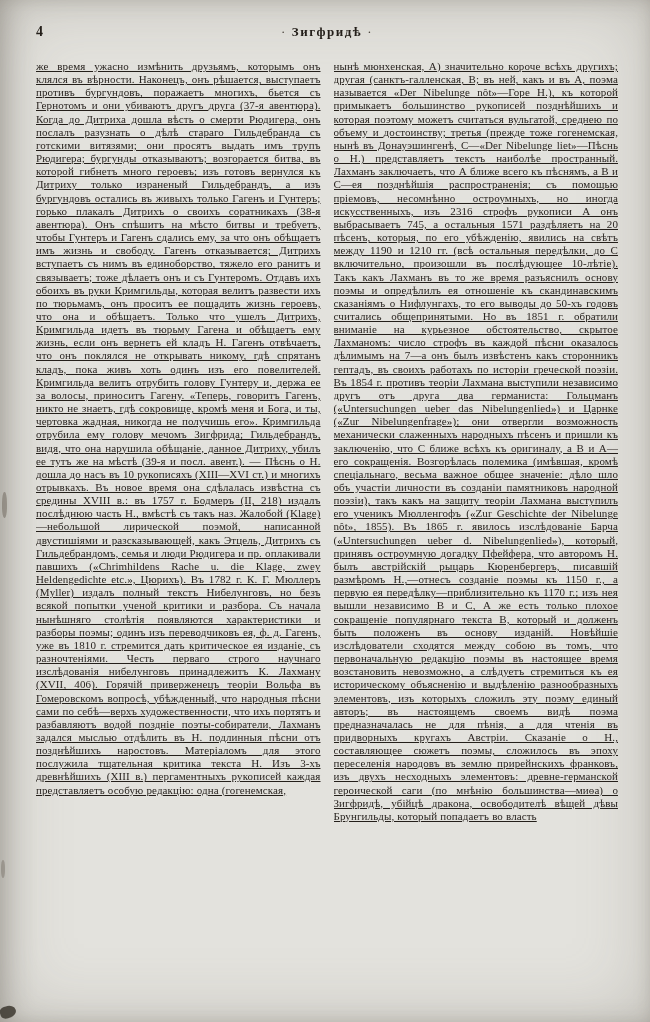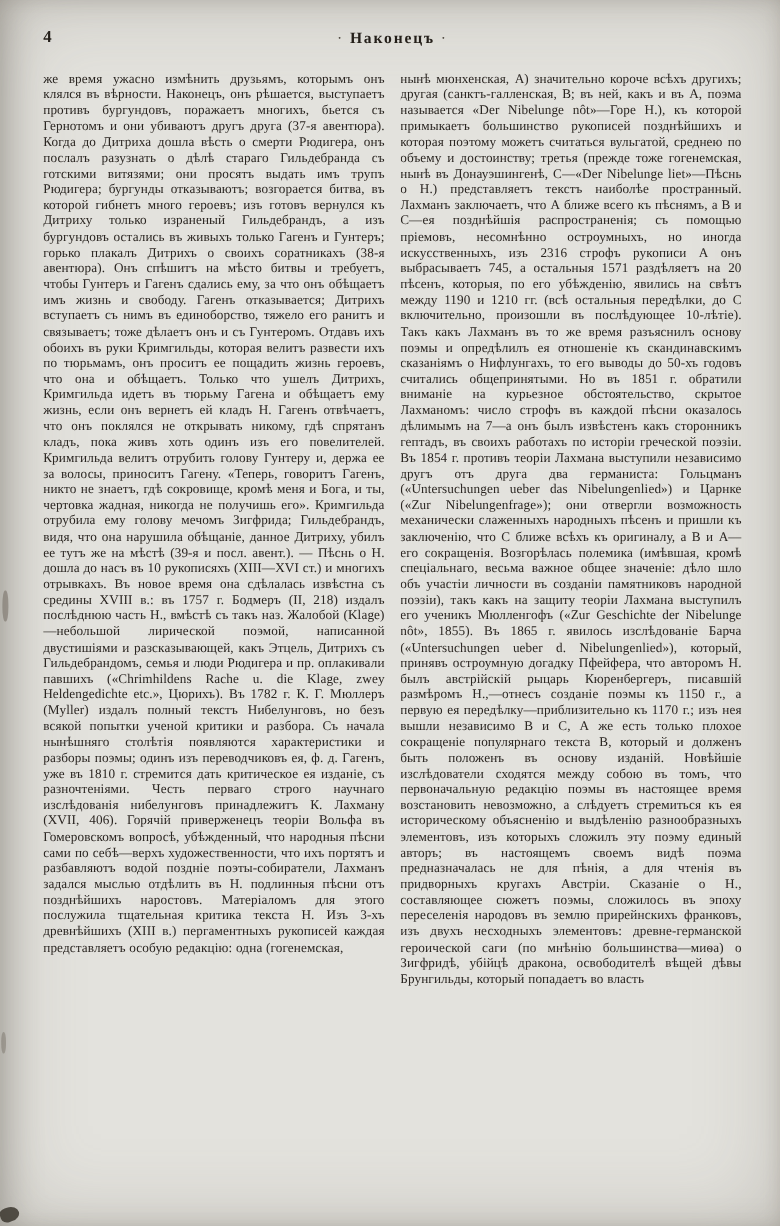--- a/index.html
+++ b/index.html
@@ -57,20 +57,21 @@
     padding: 0 5px;
   }
   .columns {
     position: absolute;
     top: 60px;
     left: 36px;
     right: 32px;
     bottom: 12px;
     display: flex;
     gap: 13px;
+    text-decoration: underline;
   }
   .col {
     width: 50%;
     height: 100%;
     overflow: hidden;
     text-align: justify;
     font-size: 11px;
     line-height: 13.15px;
     letter-spacing: 0.1px;
     color: #2a2521;
@@ -109,21 +110,21 @@
     opacity: 0.4;
   }
 </style>
 </head>
 <body>
 
 <div class="page">
 
   <div class="running-header">
     <span class="page-number">4</span>
-    <span class="running-title">Наконецъ</span>
+    <span class="running-title">Зигфридѣ</span>
   </div>
 
   <div class="columns">
     <div class="col">же время ужасно измѣнить друзьямъ, которымъ онъ клялся въ вѣрности. Наконецъ, онъ рѣшается, выступаетъ противъ бургундовъ, поражаетъ многихъ, бьется съ Гернотомъ и они убиваютъ другъ друга (37-я авентюра). Когда до Дитриха дошла вѣсть о смерти Рюдигера, онъ послалъ разузнать о дѣлѣ стараго Гильдебранда съ готскими витязями; они просятъ выдать имъ трупъ Рюдигера; бургунды отказываютъ; возгорается битва, въ которой гибнетъ много героевъ; изъ готовъ вернулся къ Дитриху только израненый Гильдебрандъ, а изъ бургундовъ остались въ живыхъ только Гагенъ и Гунтеръ; горько плакалъ Дитрихъ о своихъ соратникахъ (38-я авентюра). Онъ спѣшитъ на мѣсто битвы и требуетъ, чтобы Гунтеръ и Гагенъ сдались ему, за что онъ обѣщаетъ имъ жизнь и свободу. Гагенъ отказывается; Дитрихъ вступаетъ съ нимъ въ единоборство, тяжело его ранитъ и связываетъ; тоже дѣлаетъ онъ и съ Гунтеромъ. Отдавъ ихъ обоихъ въ руки Кримгильды, которая велитъ развести ихъ по тюрьмамъ, онъ проситъ ее пощадить жизнь героевъ, что она и обѣщаетъ. Только что ушелъ Дитрихъ, Кримгильда идетъ въ тюрьму Гагена и обѣщаетъ ему жизнь, если онъ вернетъ ей кладъ Н. Гагенъ отвѣчаетъ, что онъ поклялся не открывать никому, гдѣ спрятанъ кладъ, пока живъ хоть одинъ изъ его повелителей. Кримгильда велитъ отрубить голову Гунтеру и, держа ее за волосы, приноситъ Гагену. «Теперь, говоритъ Гагенъ, никто не знаетъ, гдѣ сокровище, кромѣ меня и Бога, и ты, чертовка жадная, никогда не получишь его». Кримгильда отрубила ему голову мечомъ Зигфрида; Гильдебрандъ, видя, что она нарушила обѣщаніе, данное Дитриху, убилъ ее тутъ же на мѣстѣ (39-я и посл. авент.). — Пѣснь о Н. дошла до насъ въ 10 рукописяхъ (XIII—XVI ст.) и многихъ отрывкахъ. Въ новое время она сдѣлалась извѣстна съ средины XVIII в.: въ 1757 г. Бодмеръ (II, 218) издалъ послѣднюю часть Н., вмѣстѣ съ такъ наз. Жалобой (Klage)—небольшой лирической поэмой, написанной двустишіями и разсказывающей, какъ Этцель, Дитрихъ съ Гильдебрандомъ, семья и люди Рюдигера и пр. оплакивали павшихъ («Chrimhildens Rache u. die Klage, zwey Heldengedichte etc.», Цюрихъ). Въ 1782 г. К. Г. Мюллеръ (Myller) издалъ полный текстъ Нибелунговъ, но безъ всякой попытки ученой критики и разбора. Съ начала нынѣшняго столѣтія появляются характеристики и разборы поэмы; одинъ изъ переводчиковъ ея, ф. д. Гагенъ, уже въ 1810 г. стремится дать критическое ея изданіе, съ разночтеніями. Честь перваго строго научнаго изслѣдованія нибелунговъ принадлежитъ К. Лахману (XVII, 406). Горячій приверженецъ теоріи Вольфа въ Гомеровскомъ вопросѣ, убѣжденный, что народныя пѣсни сами по себѣ—верхъ художественности, что ихъ портятъ и разбавляютъ водой поздніе поэты-собиратели, Лахманъ задался мыслью отдѣлить въ Н. подлинныя пѣсни отъ позднѣйшихъ наростовъ. Матеріаломъ для этого послужила тщательная критика текста Н. Изъ 3-хъ древнѣйшихъ (XIII в.) пергаментныхъ рукописей каждая представляетъ особую редакцію: одна (гогенемская,</div>
     <div class="col">нынѣ мюнхенская, А) значительно короче всѣхъ другихъ; другая (санктъ-галленская, В; въ ней, какъ и въ А, поэма называется «Der Nibelunge nôt»—Горе Н.), къ которой примыкаетъ большинство рукописей позднѣйшихъ и которая поэтому можетъ считаться вульгатой, среднею по объему и достоинству; третья (прежде тоже гогенемская, нынѣ въ Донауэшингенѣ, С—«Der Nibelunge liet»—Пѣснь о Н.) представляетъ текстъ наиболѣе пространный. Лахманъ заключаетъ, что А ближе всего къ пѣснямъ, а В и С—ея позднѣйшія распространенія; съ помощью пріемовъ, несомнѣнно остроумныхъ, но иногда искусственныхъ, изъ 2316 строфъ рукописи А онъ выбрасываетъ 745, а остальныя 1571 раздѣляетъ на 20 пѣсенъ, которыя, по его убѣжденію, явились на свѣтъ между 1190 и 1210 гг. (всѣ остальныя передѣлки, до С включительно, произошли въ послѣдующее 10-лѣтіе). Такъ какъ Лахманъ въ то же время разъяснилъ основу поэмы и опредѣлилъ ея отношеніе къ скандинавскимъ сказаніямъ о Нифлунгахъ, то его выводы до 50-хъ годовъ считались общепринятыми. Но въ 1851 г. обратили вниманіе на курьезное обстоятельство, скрытое Лахманомъ: число строфъ въ каждой пѣсни оказалось дѣлимымъ на 7—а онъ былъ извѣстенъ какъ сторонникъ гептадъ, въ своихъ работахъ по исторіи греческой поэзіи. Въ 1854 г. противъ теоріи Лахмана выступили независимо другъ отъ друга два германиста: Гольцманъ («Untersuchungen ueber das Nibelungenlied») и Царнке («Zur Nibelungenfrage»); они отвергли возможность механически слаженныхъ народныхъ пѣсенъ и пришли къ заключенію, что С ближе всѣхъ къ оригиналу, а В и А—его сокращенія. Возгорѣлась полемика (имѣвшая, кромѣ спеціальнаго, весьма важное общее значеніе: дѣло шло объ участіи личности въ созданіи памятниковъ народной поэзіи), такъ какъ на защиту теоріи Лахмана выступилъ его ученикъ Мюлленгофъ («Zur Geschichte der Nibelunge nôt», 1855). Въ 1865 г. явилось изслѣдованіе Барча («Untersuchungen ueber d. Nibelungenlied»), который, принявъ остроумную догадку Пфейфера, что авторомъ Н. былъ австрійскій рыцарь Кюренбергеръ, писавшій размѣромъ Н.,—отнесъ созданіе поэмы къ 1150 г., а первую ея передѣлку—приблизительно къ 1170 г.; изъ нея вышли независимо В и С, А же есть только плохое сокращеніе популярнаго текста В, который и долженъ быть положенъ въ основу изданій. Новѣйшіе изслѣдователи сходятся между собою въ томъ, что первоначальную редакцію поэмы въ настоящее время возстановить невозможно, а слѣдуетъ стремиться къ ея историческому объясненію и выдѣленію разнообразныхъ элементовъ, изъ которыхъ сложилъ эту поэму единый авторъ; въ настоящемъ своемъ видѣ поэма предназначалась не для пѣнія, а для чтенія въ придворныхъ кругахъ Австріи. Сказаніе о Н., составляющее сюжетъ поэмы, сложилось въ эпоху переселенія народовъ въ землю прирейнскихъ франковъ, изъ двухъ несходныхъ элементовъ: древне-германской героической саги (по мнѣнію большинства—миѳа) о Зигфридѣ, убійцѣ дракона, освободителѣ вѣщей дѣвы Брунгильды, который попадаетъ во власть</div>
   </div>
 
   <div class="smudge-bottom-left"></div>
   <div class="speck-left-edge"></div>
   <div class="speck-left-edge-2"></div>

